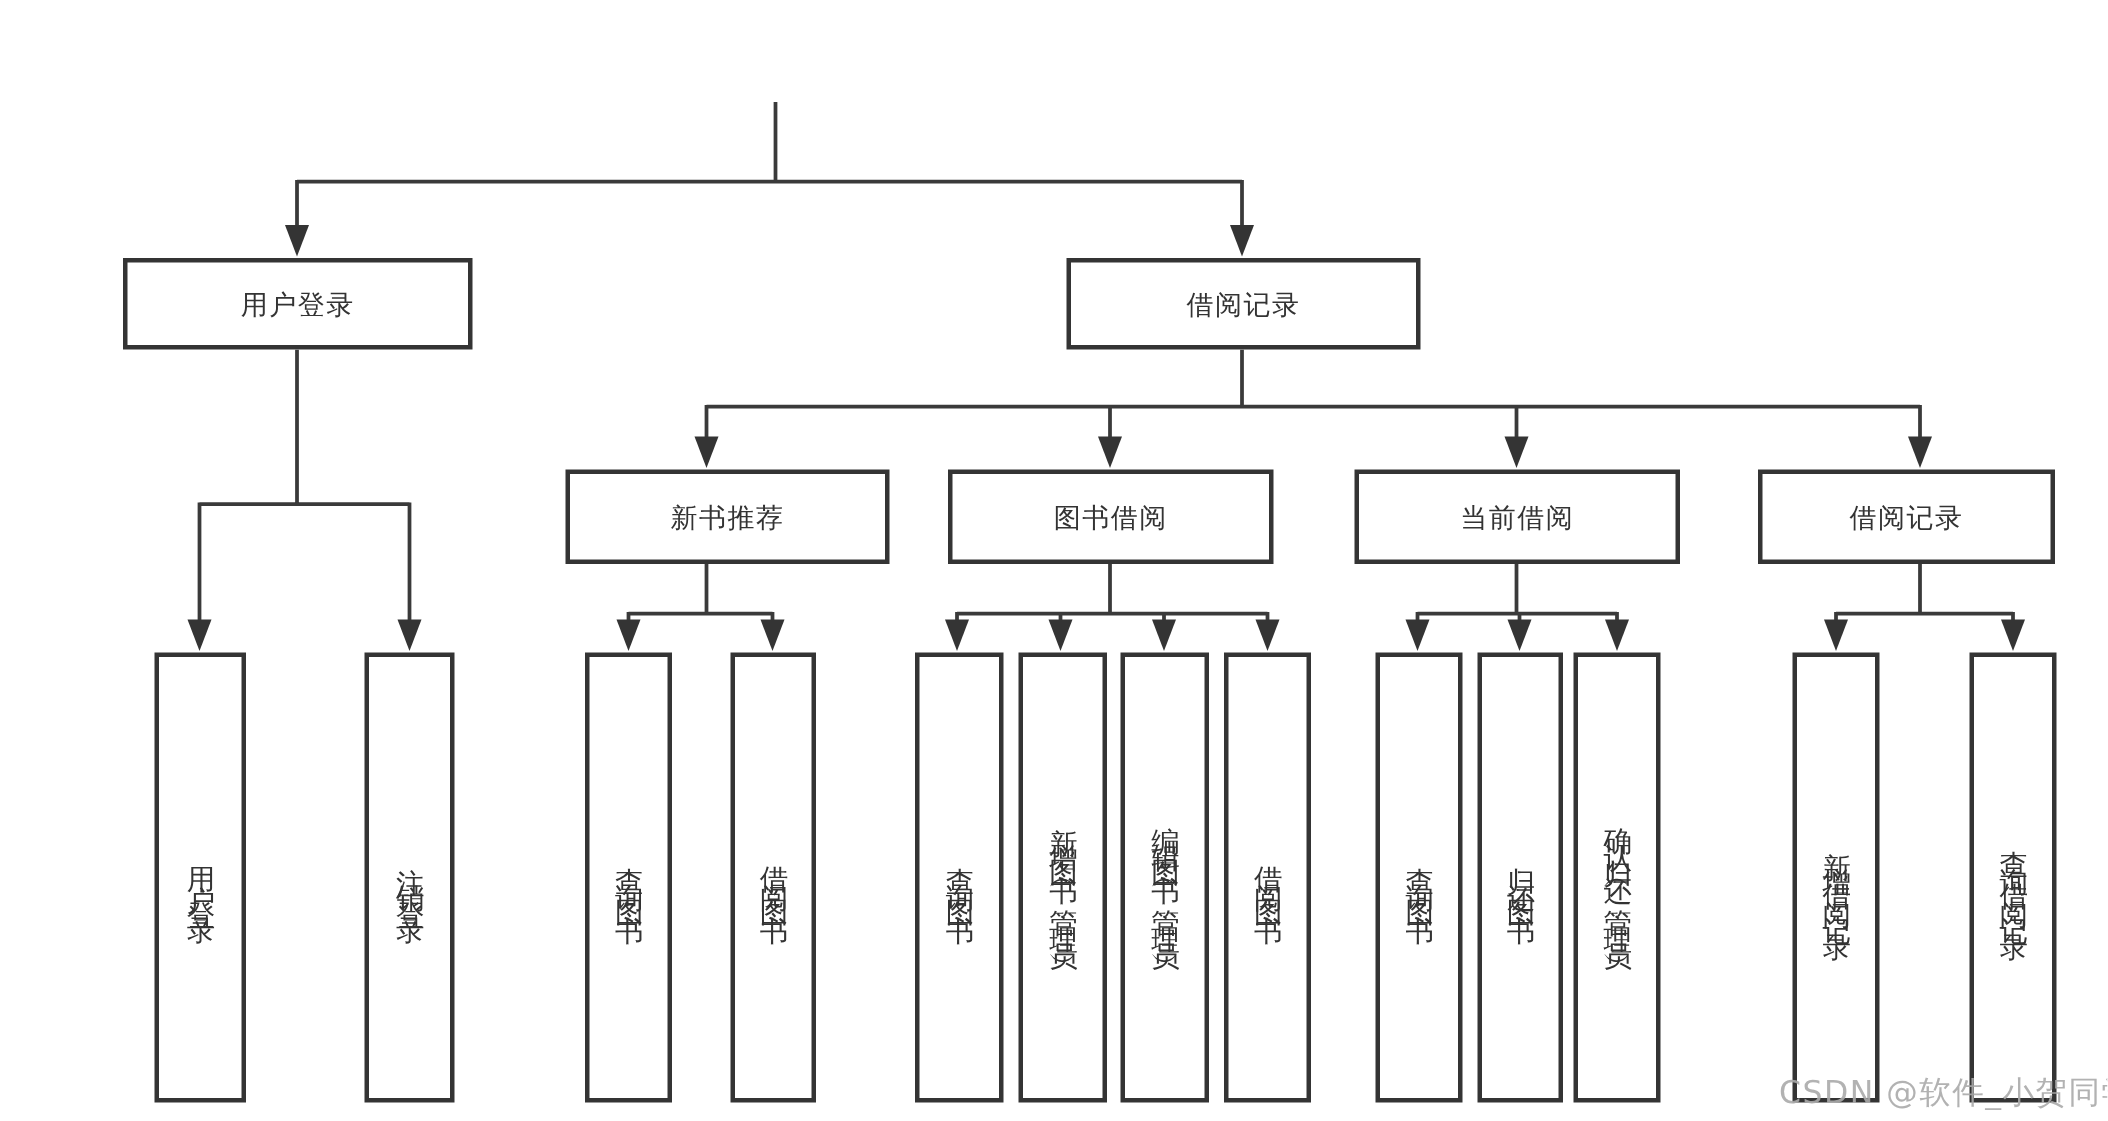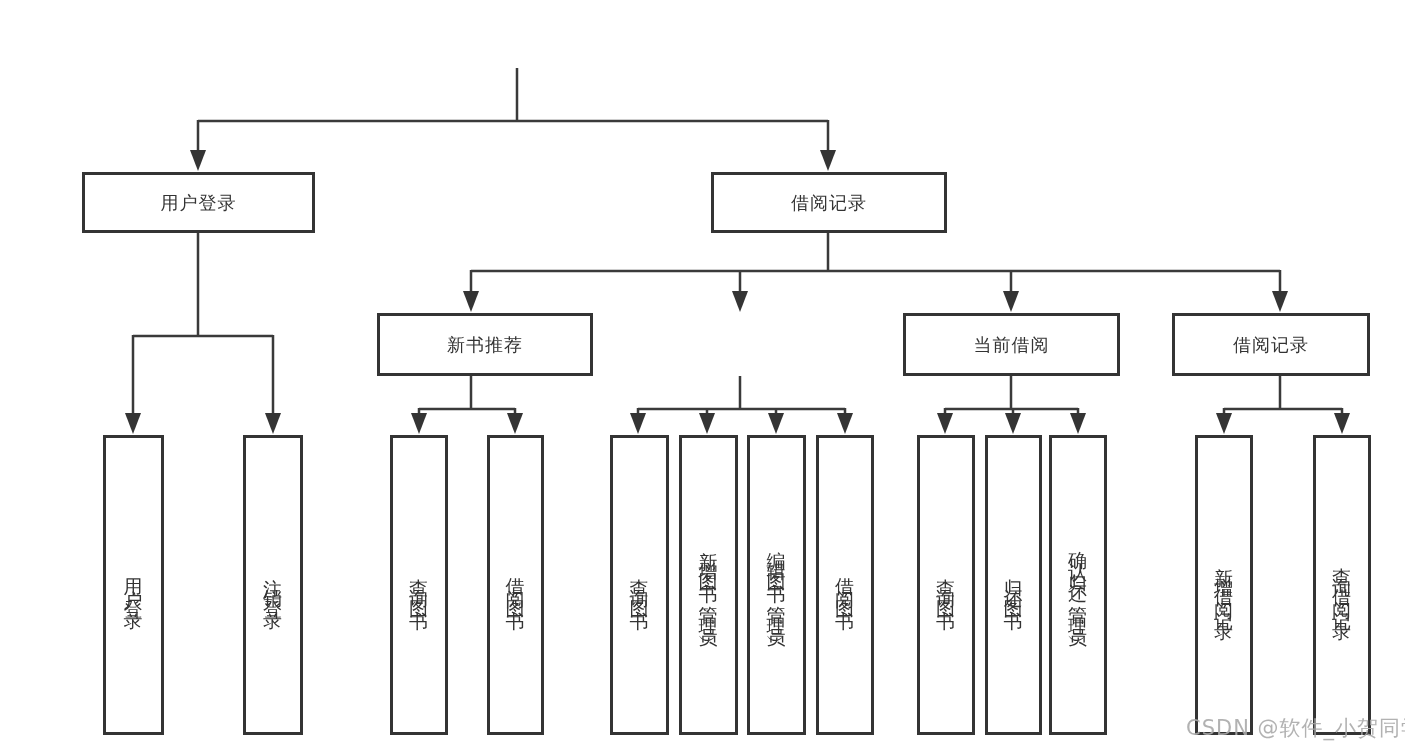--- a/index.html
+++ b/index.html
@@ -96,20 +96,23 @@
   <div class="box lvl2" style="left:82px; width:233px;">
     <span class="h-label">用户登录</span>
   </div>
   <div class="box lvl2" style="left:711px; width:236px;">
     <span class="h-label">借阅记录</span>
   </div>
 
   <div class="box lvl3" style="left:377px; width:216px;">
     <span class="h-label">新书推荐</span>
   </div>
+  <div class="box lvl3" style="left:632px; width:217px;">
+    <span class="h-label">图书借阅</span>
+  </div>
   <div class="box lvl3" style="left:903px; width:217px;text-align:center;">
     <span class="h-label">当前借阅</span>
   </div>
   <div class="box lvl3" style="left:1172px; width:198px;">
     <span class="h-label">借阅记录</span>
   </div>
 
   <div class="box leaf" style="left:103px; width:61px;">
     <span class="v-label">用户登录</span>
   </div>

